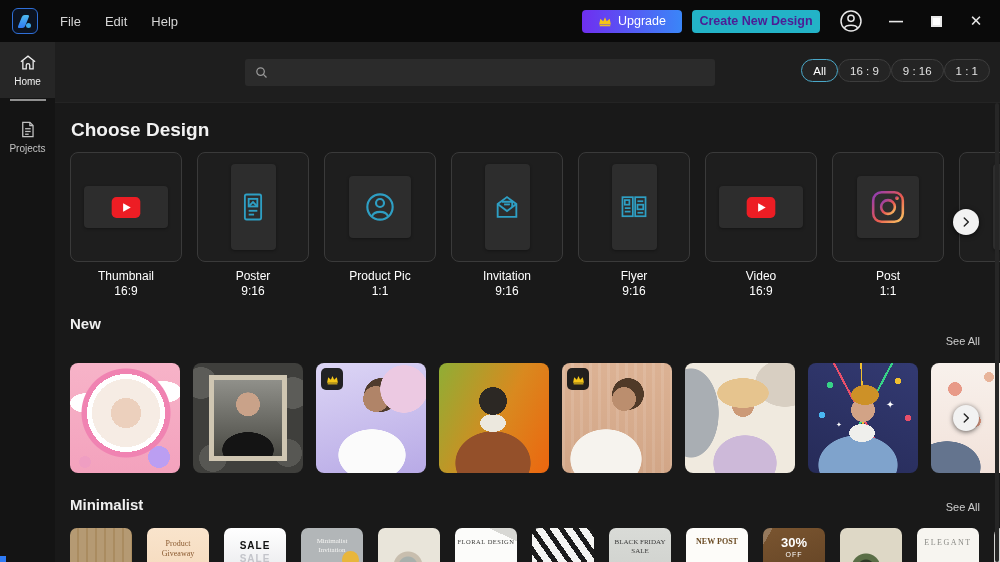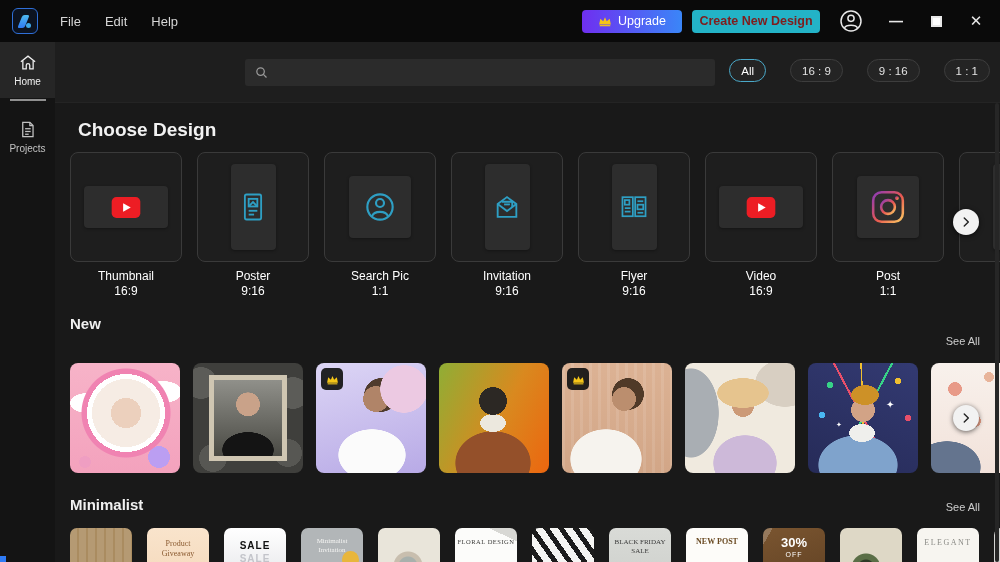--- a/index.html
+++ b/index.html
@@ -15,21 +15,21 @@
   .logo .slash { width:7px; height:13px; background:linear-gradient(180deg,#4db9f0,#2f7bf5);
     transform:skewX(-22deg); border-radius:2px; margin-left:-3px; }
   .logo .dot { position:absolute; right:6px; bottom:5px; width:5px; height:5px; border-radius:50%;
     background:#3fa9e8; }
   .menu-item { color:#d6d6d6; font-size:13px; padding:0 12px; height:34px; display:flex; align-items:center; cursor:default; }
   .tb-spacer { flex:1; }
   .btn-upgrade { width:100px; height:23px; border-radius:4px; border:none; cursor:pointer;
     background:linear-gradient(90deg,#6f2ff0,#3a86f8); color:#fff; font-size:12.5px; font-weight:400;
     display:flex; align-items:center; justify-content:center; gap:6px; font-family:"Liberation Sans",sans-serif; }
   .btn-create { width:128px; height:23px; border-radius:4px; border:none; cursor:pointer; margin-left:10px;
-    background:#23b3c7; color:#7f1d1d; font-size:12.5px; font-weight:700; font-family:"Liberation Sans",sans-serif; }
+    background:#23b3c7; color:#4c1d95; font-size:12.5px; font-weight:700; font-family:"Liberation Sans",sans-serif; }
   .account { margin-left:18px; width:26px; height:26px; display:flex; align-items:center; justify-content:center; }
   .win-ctl { color:#e8e8e8; margin-left:24px; display:flex; align-items:center; justify-content:center;
     width:16px; height:16px; font-size:14px; }
   .ctl-min { font-weight:700; letter-spacing:0; }
   .ctl-max-box { width:11px; height:11px; border:2px solid #e8e8e8; background:#fff; }
   .ctl-close { font-size:15px; }
 
   
   .sidebar { position:absolute; left:0; top:42px; width:55px; height:520px; background:#141414; z-index:20; }
   .side-item { width:55px; display:flex; flex-direction:column; align-items:center; justify-content:center;
@@ -41,29 +41,29 @@
   .side-divider { width:36px; height:2px; background:#8f8f8f; margin:1px auto 0; }
 
   
   .headerband { position:absolute; left:55px; top:42px; width:945px; height:61px; background:#1e1e1e;
     border-bottom:1px solid #242424; z-index:10; }
   .searchbox { position:absolute; left:190px; top:17px; width:470px; height:27px; background:#2b2b2b;
     border-radius:3px; display:flex; align-items:center; padding:0 9px; gap:7px; }
   .searchbox input { flex:1; background:transparent; border:none; outline:none; color:#cfcfcf;
     font-size:12px; font-family:"Liberation Sans",sans-serif; }
   .searchbox input::placeholder { color:#8f8f8f; }
-  .pills { position:absolute; right:10px; top:17px; display:flex; gap:24px; }
+  .pills { position:absolute; right:10px; top:17px; display:flex; gap:0; }
   .pill { height:23px; padding:0 11px; border-radius:12px; border:1px solid #3d3d3d; background:#242424;
     color:#e2e2e2; font-size:11.5px; display:flex; align-items:center; cursor:pointer; }
   .pill.selected { border:1.5px solid #4aa8c8; color:#fff; }
 
   
   .content { position:absolute; left:55px; top:103px; width:945px; height:459px; background:#191919;
     overflow:hidden; }
-  .h-big { position:absolute; left:23px; top:16px; font-size:19px; font-weight:700; color:#f2f2f2;text-align:center; }
+  .h-big { position:absolute; left:16px; top:16px; font-size:19px; font-weight:700; color:#f2f2f2;text-align:center; }
   .h-small { position:absolute; left:15px; font-size:15px; font-weight:700; color:#f0f0f0; }
   .see-all { position:absolute; right:20px; font-size:11px; color:#cdcdcd; cursor:pointer; }
 
   
   .design-row { position:absolute; left:15px; top:49px; display:flex; gap:15px; }
   .design-card { width:112px; flex:0 0 112px; cursor:pointer; }
   .design-box { width:112px; height:110px; border:1px solid #3a3a3a; border-radius:8px; background:#1e1e1e;
     display:flex; align-items:center; justify-content:center; }
   .shape { background:#2d2d2d; border-radius:4px; display:flex; align-items:center; justify-content:center;
     box-shadow:0 1px 3px rgba(0,0,0,.35); }
@@ -298,21 +298,21 @@
         <div class="design-box">
             <div class="shape square">
           <svg width="32" height="32" viewBox="0 0 24 24" fill="none" stroke="#2e9fc4" stroke-width="1.6">
             <circle cx="12" cy="12" r="9.5"></circle>
             <circle cx="12" cy="9" r="3"></circle>
             <path d="M6 19 C 7.5 14.6 16.5 14.6 18 19"></path>
           </svg>
         </div>
           </div>
         <div class="design-label">
-          <span>Search Pic</span>
+          <span>Product Pic</span>
           <span>1:1</span>
         </div>
       </div>
 
       <div class="design-card">
         <div class="design-box">
             <div class="shape tall">
           <svg width="28" height="28" viewBox="0 0 24 24" fill="none" stroke="#2e9fc4" stroke-width="1.6">
             <path d="M4 9.5 L12 3.5 L20 9.5 V20.5 H4 Z"></path>
             <path d="M7.5 7.5 H16.5 V12"></path>

